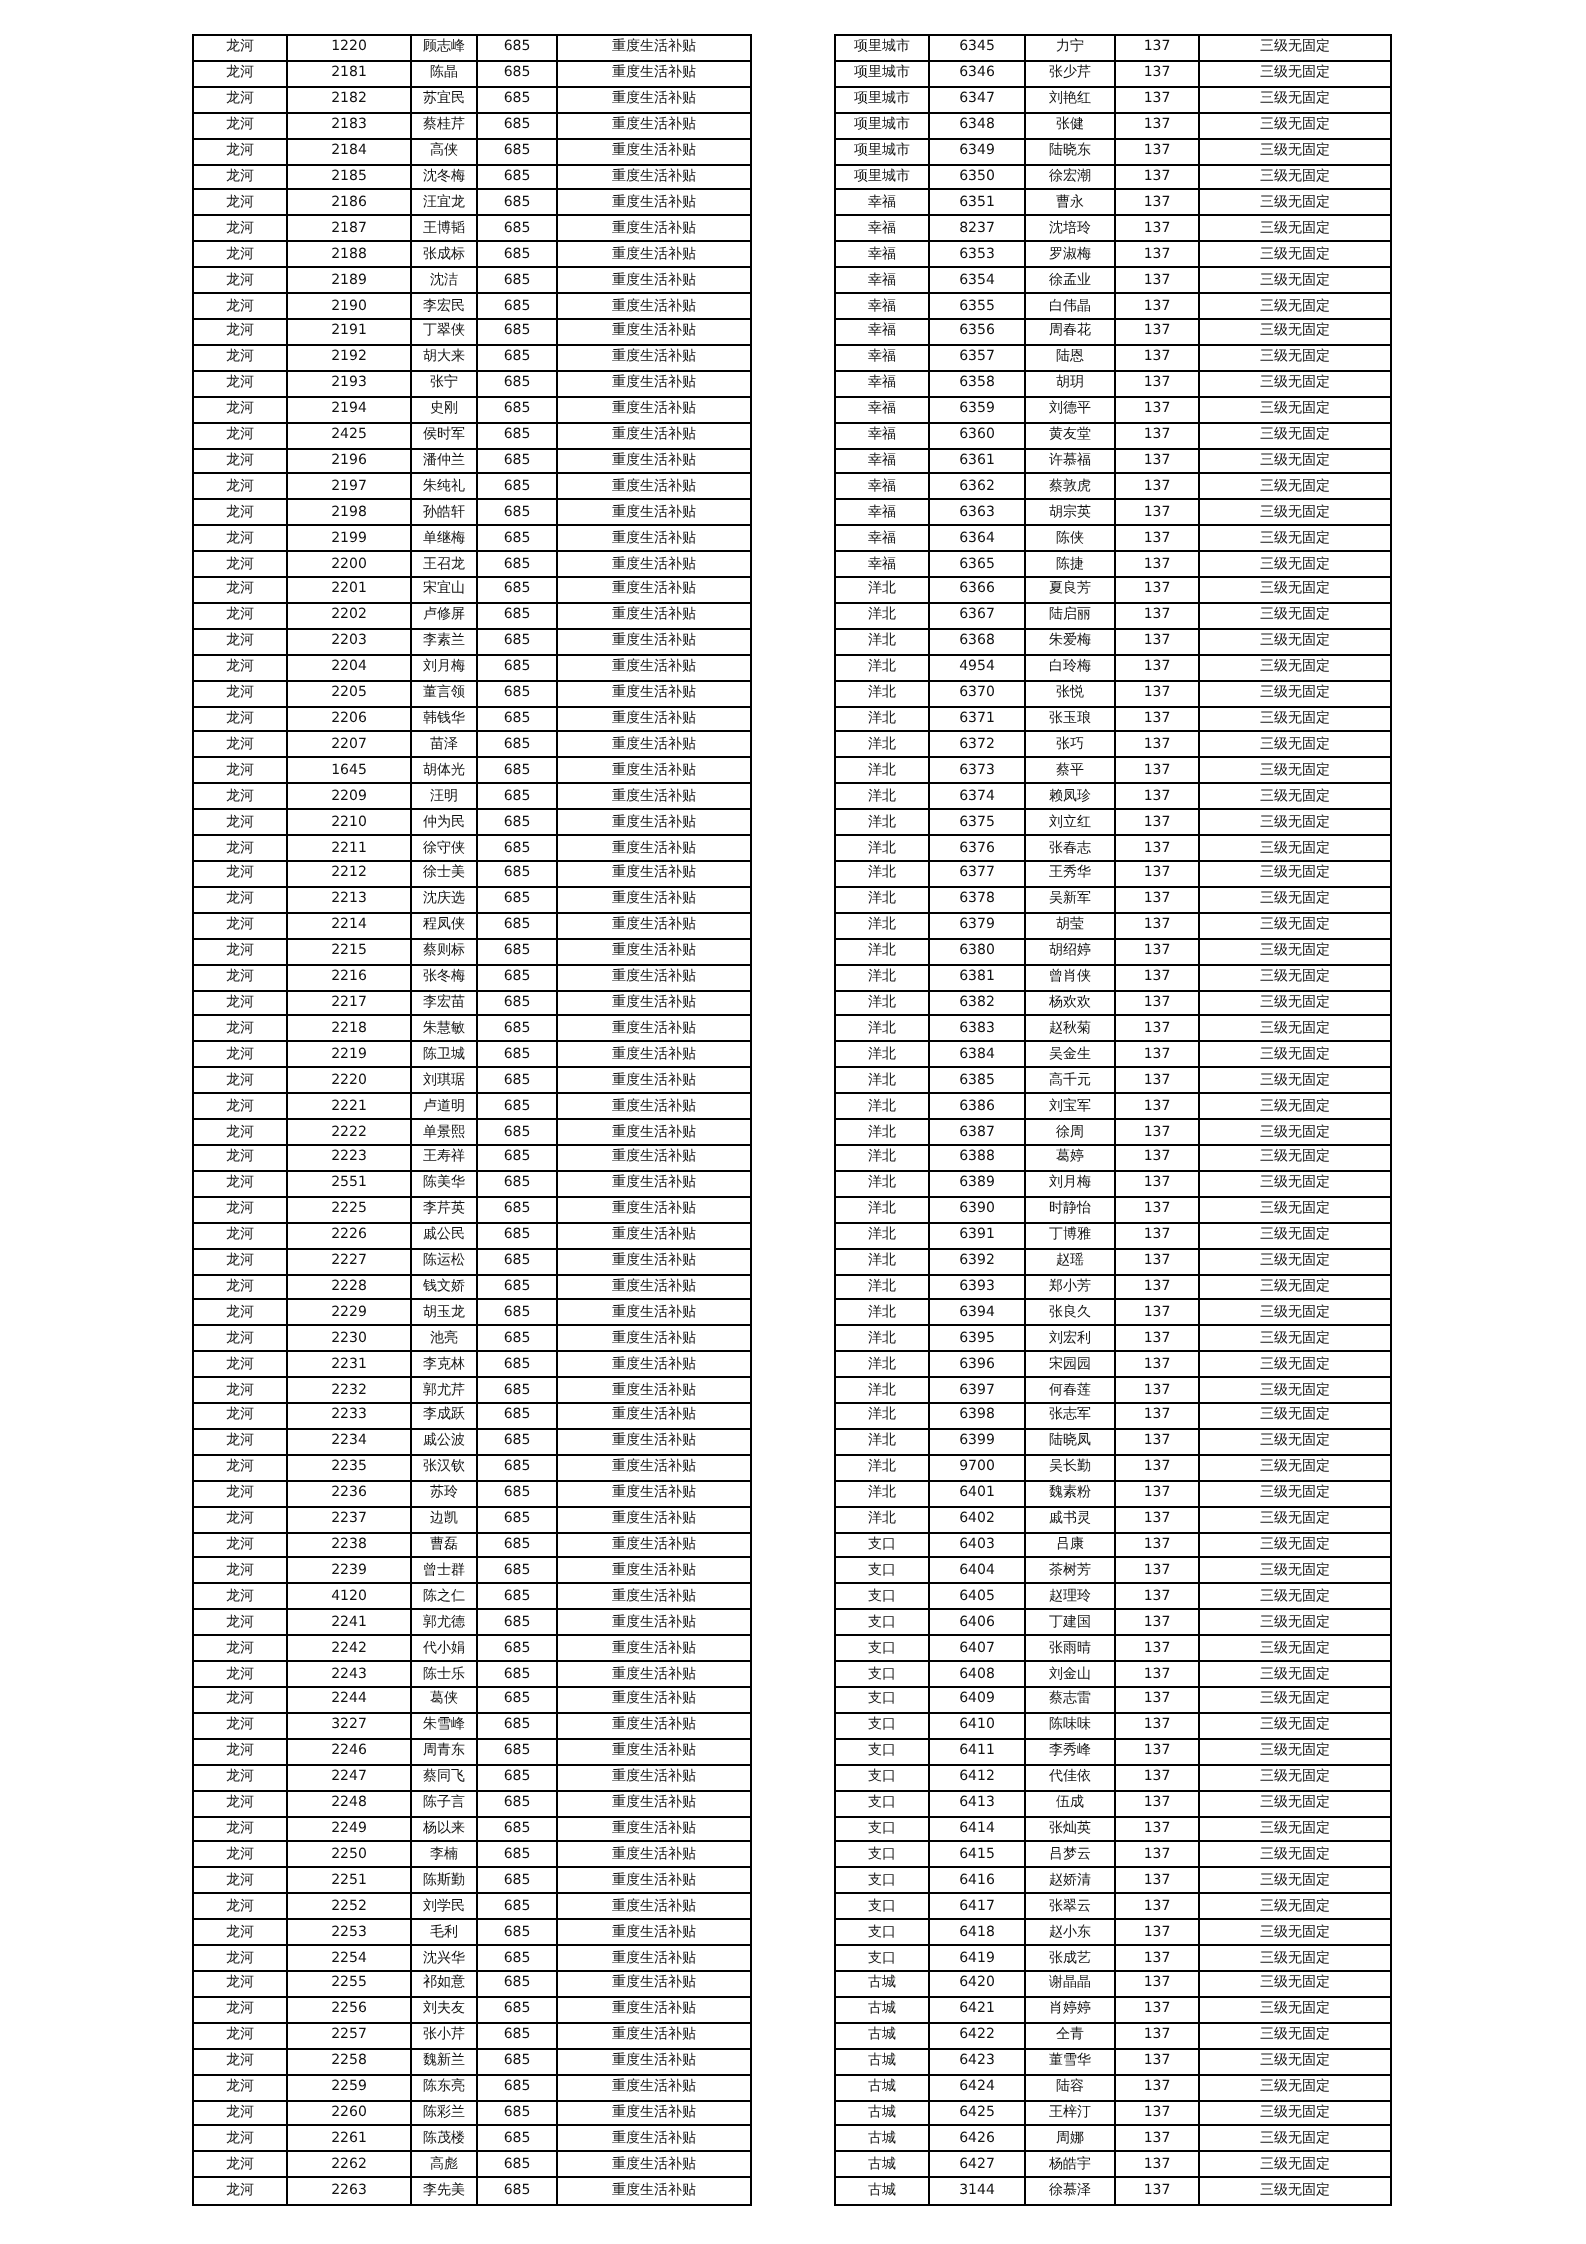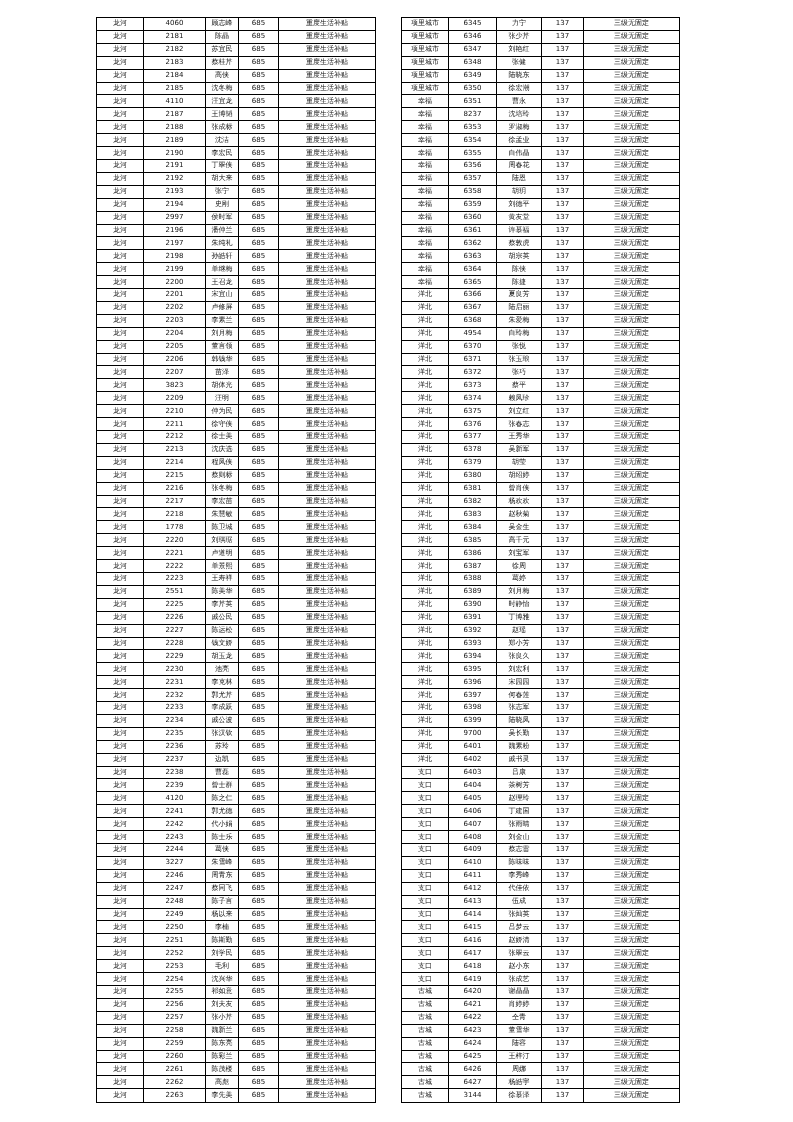--- a/index.html
+++ b/index.html
@@ -23,21 +23,21 @@
     position: absolute;
     top: 17px;
     border-collapse: collapse;
     table-layout: fixed;
     font-size: 7px;
     line-height: 1;
     height: 1086px;
     color: #111111;
   }
   #left-table  { left: 96px;  width: 279px; }
-  #right-table { left: 401px; width: 278px; }
+  #right-table { left: 417px; width: 278px; }
   table.roster-table td {
     border: 1px solid #000000;
     text-align: center;
     vertical-align: middle;
     padding: 0;
     overflow: hidden;
     white-space: nowrap;
   }
   table.roster-table { border: 1.5px solid #000000; }
 </style>
@@ -50,21 +50,21 @@
     <colgroup>
       <col style="width:47px">
       <col style="width:62px">
       <col style="width:33px">
       <col style="width:40px">
       <col style="width:97px">
     </colgroup>
     <tbody>
         <tr>
           <td>龙河</td>
-          <td>4060</td>
+          <td>1220</td>
           <td>顾志峰</td>
           <td>685</td>
           <td>重度生活补贴</td>
         </tr>
         <tr>
           <td>龙河</td>
           <td>2181</td>
           <td>陈晶</td>
           <td>685</td>
           <td>重度生活补贴</td>
@@ -92,21 +92,21 @@
         </tr>
         <tr>
           <td>龙河</td>
           <td>2185</td>
           <td>沈冬梅</td>
           <td>685</td>
           <td>重度生活补贴</td>
         </tr>
         <tr>
           <td>龙河</td>
-          <td>4110</td>
+          <td>2186</td>
           <td>汪宜龙</td>
           <td>685</td>
           <td>重度生活补贴</td>
         </tr>
         <tr>
           <td>龙河</td>
           <td>2187</td>
           <td>王博韬</td>
           <td>685</td>
           <td>重度生活补贴</td>
@@ -155,21 +155,21 @@
         </tr>
         <tr>
           <td>龙河</td>
           <td>2194</td>
           <td>史刚</td>
           <td>685</td>
           <td>重度生活补贴</td>
         </tr>
         <tr>
           <td>龙河</td>
-          <td>2997</td>
+          <td>2425</td>
           <td>侯时军</td>
           <td>685</td>
           <td>重度生活补贴</td>
         </tr>
         <tr>
           <td>龙河</td>
           <td>2196</td>
           <td>潘仲兰</td>
           <td>685</td>
           <td>重度生活补贴</td>
@@ -246,21 +246,21 @@
         </tr>
         <tr>
           <td>龙河</td>
           <td>2207</td>
           <td>苗泽</td>
           <td>685</td>
           <td>重度生活补贴</td>
         </tr>
         <tr>
           <td>龙河</td>
-          <td>3823</td>
+          <td>1645</td>
           <td>胡体光</td>
           <td>685</td>
           <td>重度生活补贴</td>
         </tr>
         <tr>
           <td>龙河</td>
           <td>2209</td>
           <td>汪明</td>
           <td>685</td>
           <td>重度生活补贴</td>
@@ -323,21 +323,21 @@
         </tr>
         <tr>
           <td>龙河</td>
           <td>2218</td>
           <td>朱慧敏</td>
           <td>685</td>
           <td>重度生活补贴</td>
         </tr>
         <tr>
           <td>龙河</td>
-          <td>1778</td>
+          <td>2219</td>
           <td>陈卫城</td>
           <td>685</td>
           <td>重度生活补贴</td>
         </tr>
         <tr>
           <td>龙河</td>
           <td>2220</td>
           <td>刘琪琚</td>
           <td>685</td>
           <td>重度生活补贴</td>

